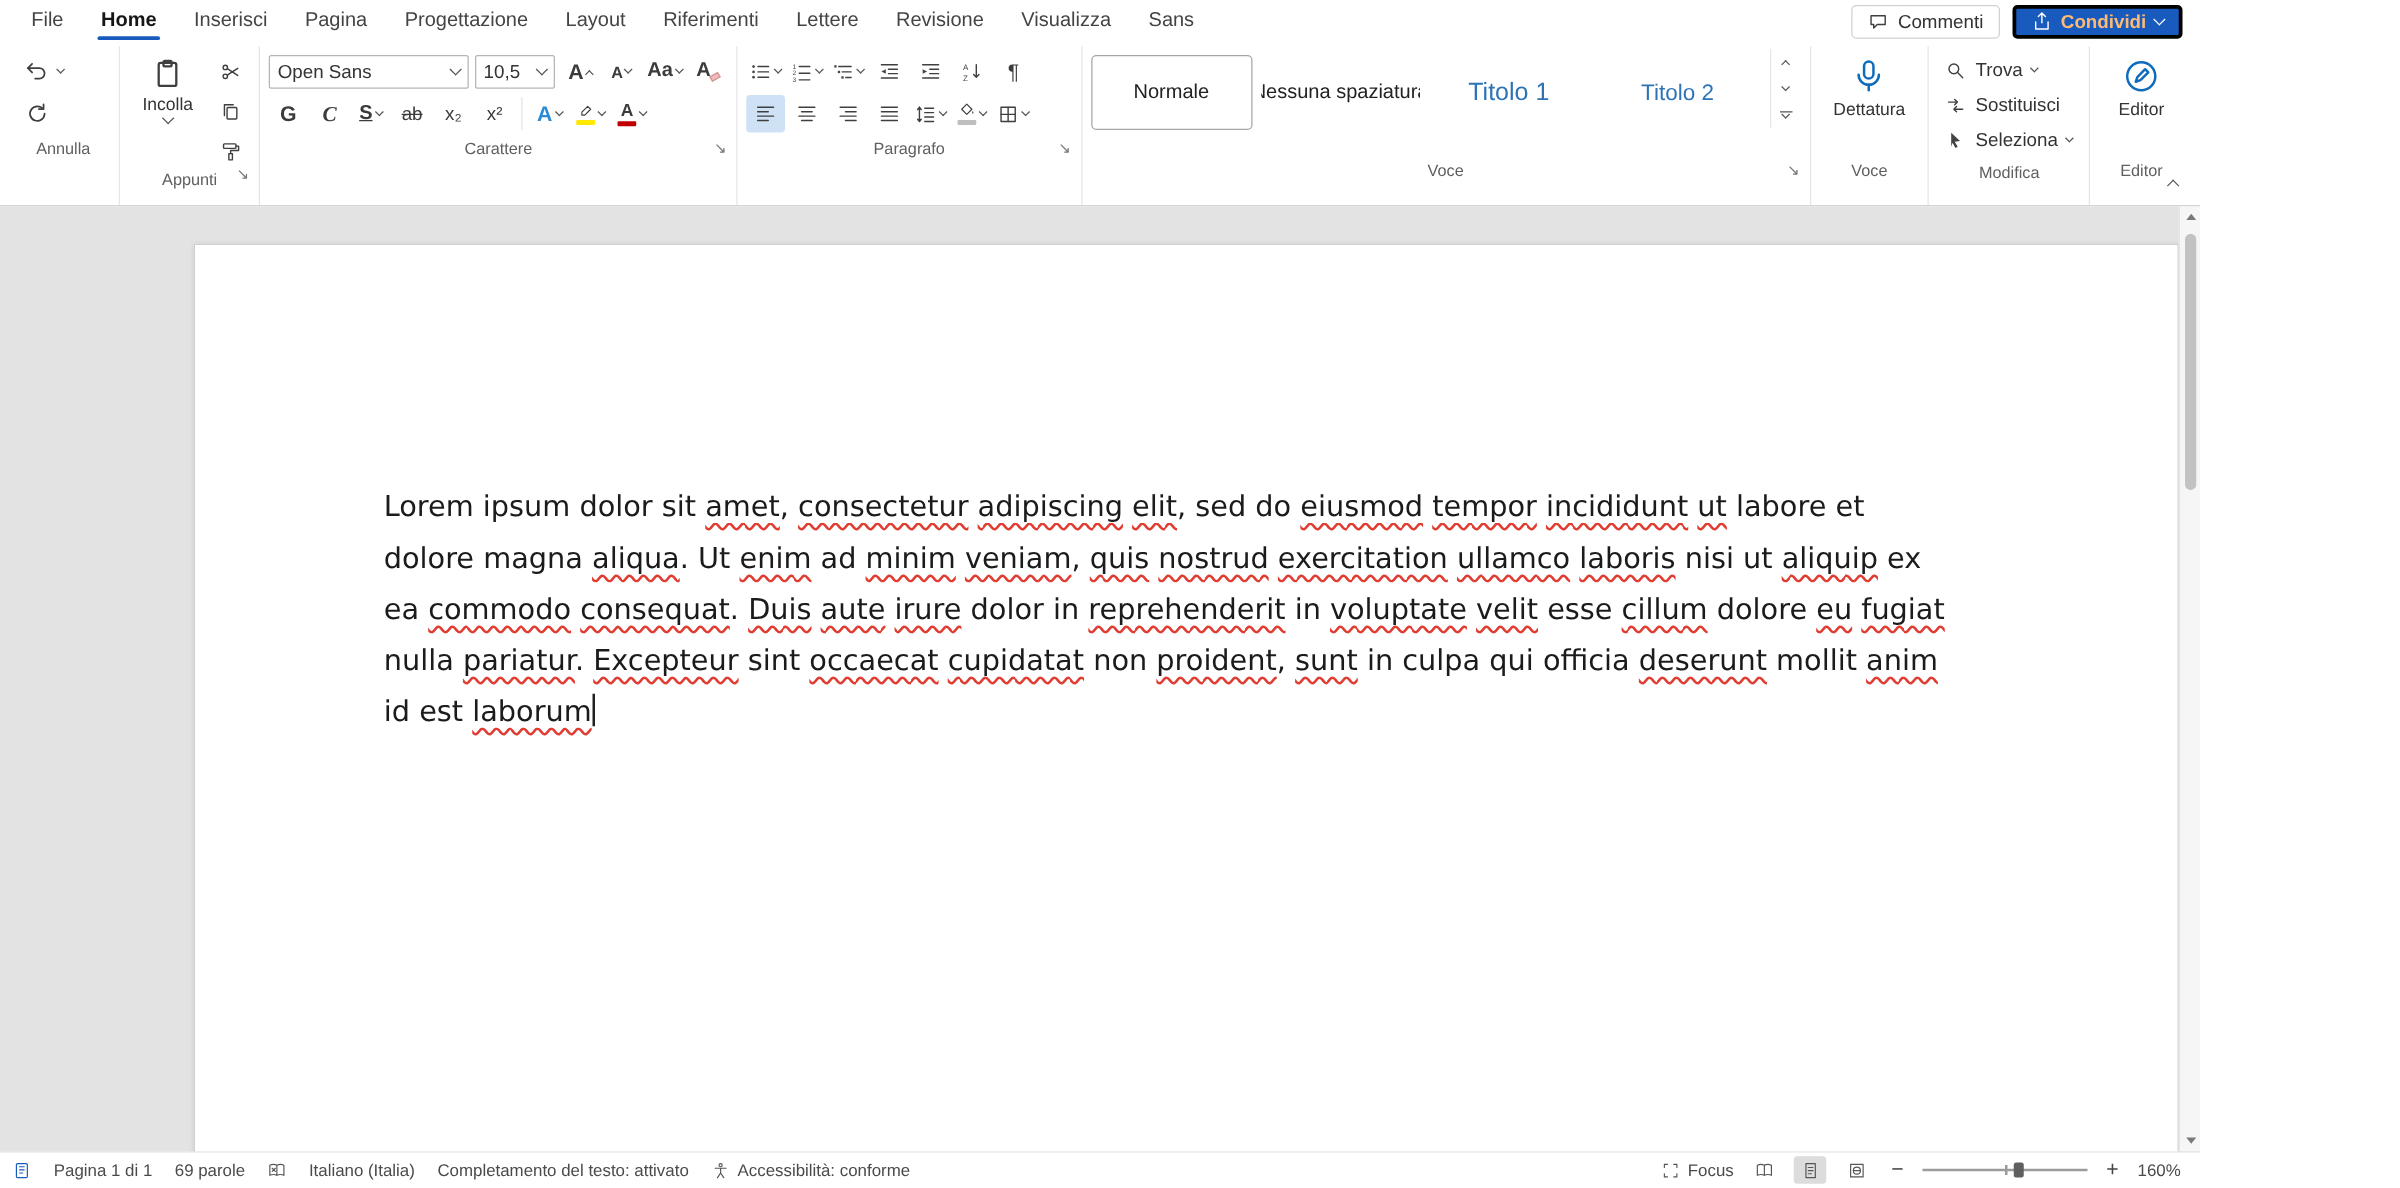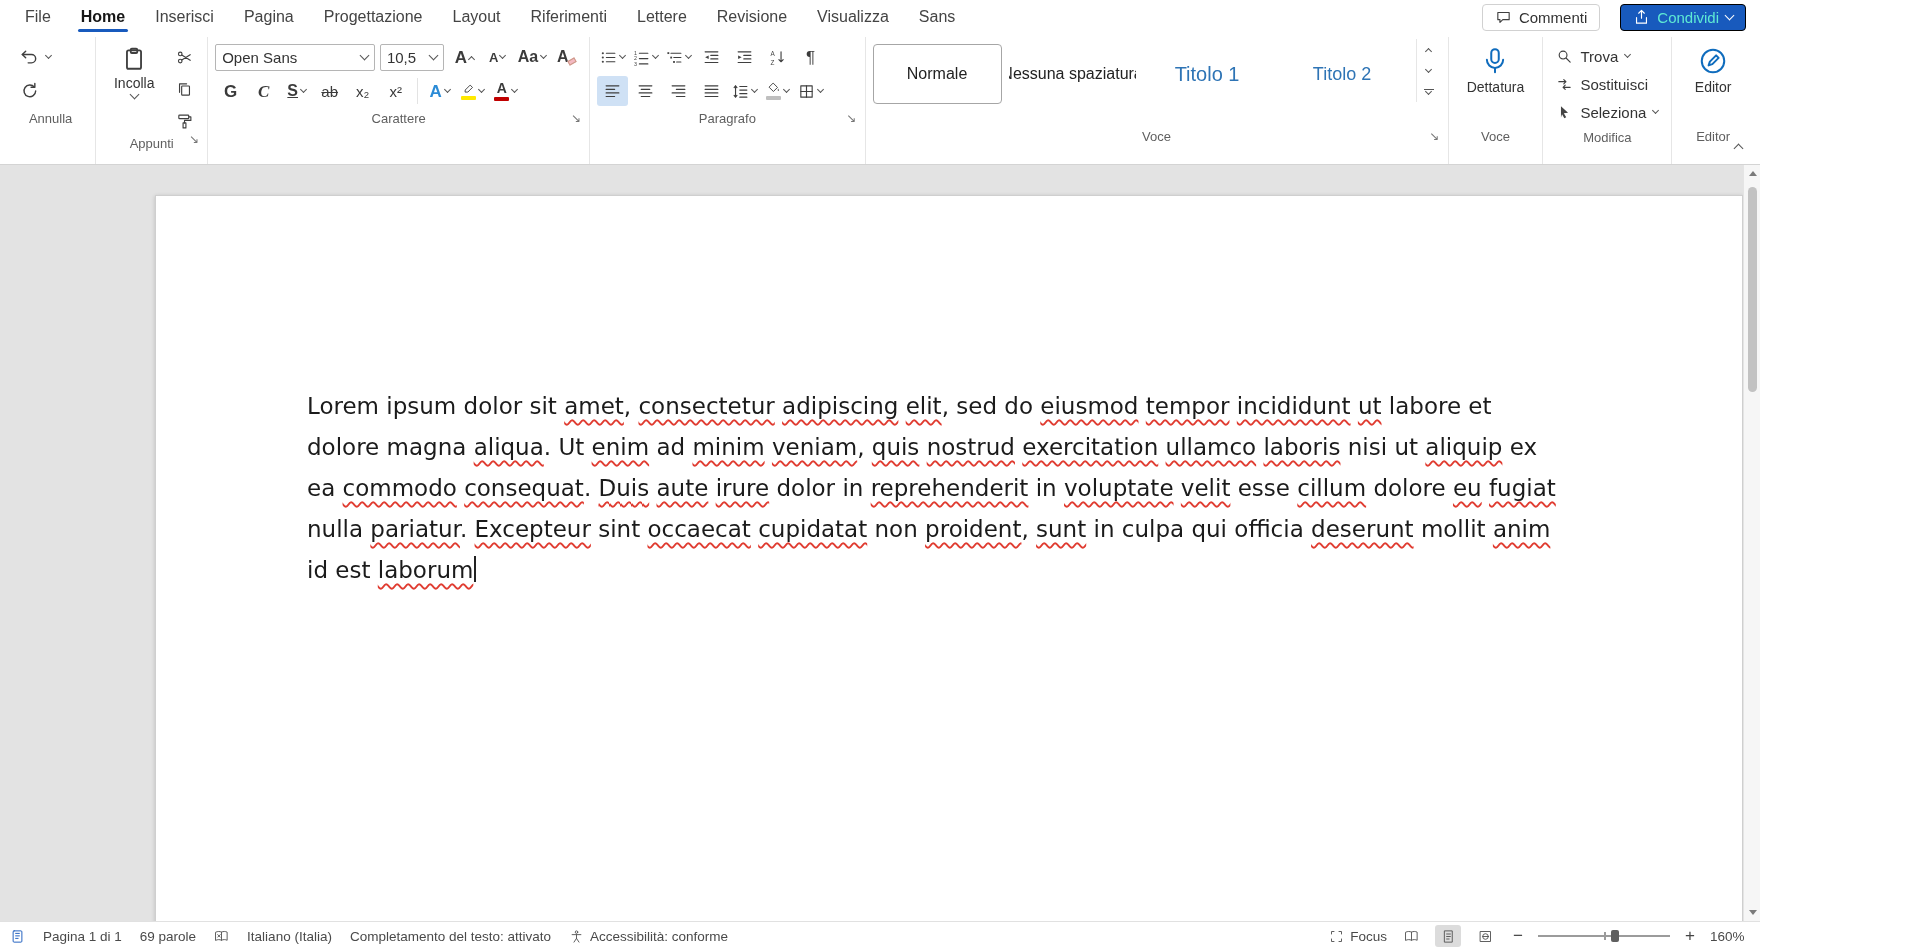--- a/index.html
+++ b/index.html
@@ -7,24 +7,24 @@
   font-family:"Liberation Sans","DejaVu Sans",sans-serif;color:#333}
 .app{width:1760px;height:950px;display:flex;flex-direction:column}
 
 
 .menubar{height:34px;display:flex;align-items:center;justify-content:space-between;
   background:#fff;padding:0 10px;flex:0 0 auto}
 .tabs{display:flex;height:100%;align-items:stretch}
 .tab{display:flex;align-items:center;padding:0 15px;font-size:16px;color:#444;cursor:default;position:relative;white-space:nowrap}
 .tab.active{color:#161616;font-weight:700}
 .tab.active::after{content:"";position:absolute;left:12px;right:12px;bottom:2px;height:3px;background:#185abd;border-radius:2px}
-.mb-right{display:flex;align-items:center;gap:20px;padding-right:4px}
+.mb-right{display:flex;align-items:center;gap:10px;padding-right:4px}
 .btn-pill{display:flex;align-items:center;gap:7px;height:27px;padding:0 12px;border-radius:4px;
   font-size:15px;background:#fff;border:1px solid #d1d1d1;color:#333;cursor:pointer}
-.btn-share{background:#185abd;border:1px solid #000000;color:#5eead4;font-weight:400}
+.btn-share{background:#185abd;border:3px solid #000000;color:#fdba74;font-weight:700}
 
 
 .ribbon{height:131px;border-bottom:1px solid #d4d4d4;display:flex;align-items:stretch;
   padding:3px 6px 0 6px;position:relative;background:#fff;flex:0 0 auto}
 .group{display:flex;flex-direction:column;padding:2px 7px 16px 7px;position:relative}
 .group:not(:last-of-type){border-right:1px solid #e6e6e6}
 .gbody{flex:1;display:flex;align-items:flex-start;gap:4px}
 .gfoot{height:24px;display:flex;align-items:center;justify-content:center;font-size:13px;color:#5f5f5f;position:relative}
 .launcher{position:absolute;right:-2px;bottom:4px;font-size:12px;color:#777;width:16px;height:16px;
   display:flex;align-items:center;justify-content:center;cursor:pointer;line-height:1}

